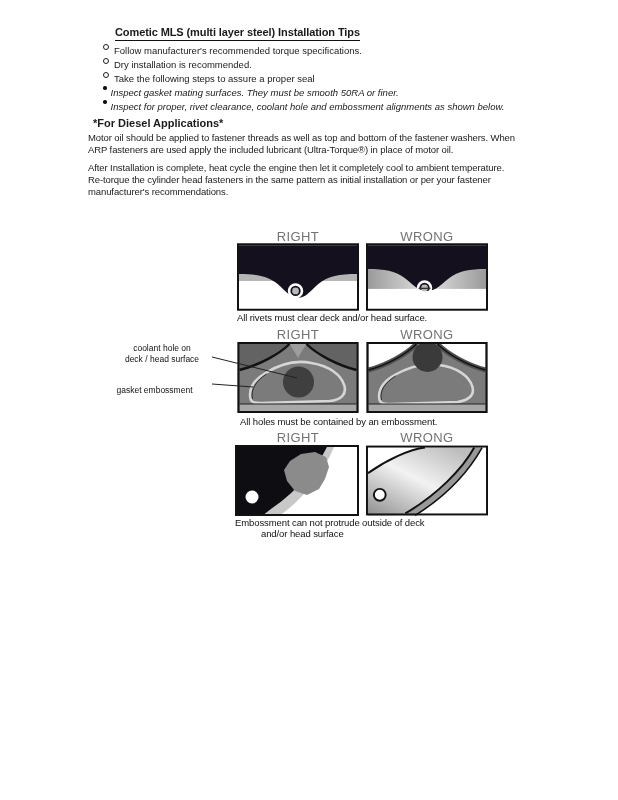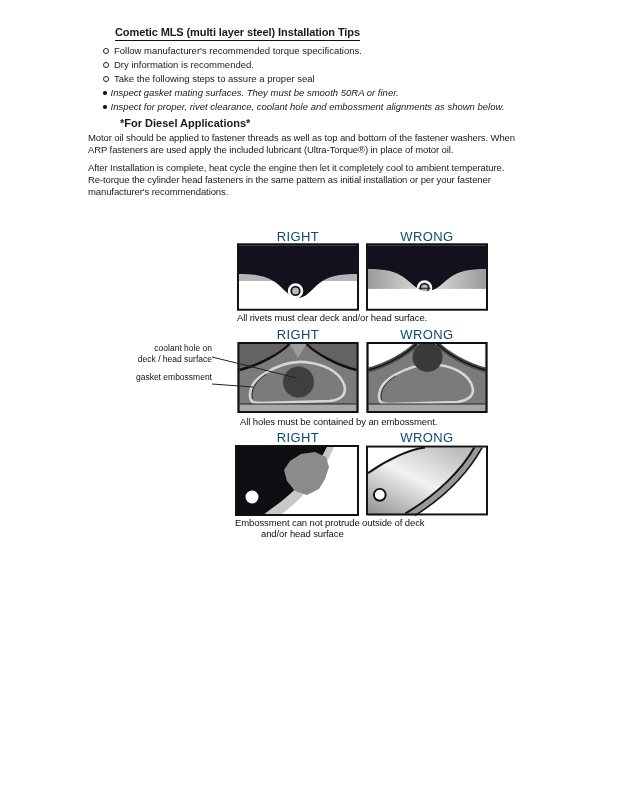--- a/index.html
+++ b/index.html
@@ -2,34 +2,34 @@
 <html><head>
 <meta charset="utf-8">
 <style>
   html,body{margin:0;padding:0;background:#fff;}
   .page{position:relative;width:618px;height:572px;background:#ffffff;
         font-family:"Liberation Sans",sans-serif;color:#1a1a1a;overflow:hidden;}
   .abs{position:absolute;}
   .title{left:115px;top:26px;font-size:11px;font-weight:bold;letter-spacing:-0.1px;
          border-bottom:1.5px solid #111;padding-bottom:2px;white-space:nowrap;}
   .bullets{left:103px;top:44px;font-size:9.5px;line-height:14px;white-space:nowrap;}
-  .b-row{display:flex;align-items:center;}
+  .b-row{display:flex;}
   .sub{margin-left:0;font-style:italic;}
   .circ{display:inline-block;width:4px;height:4px;border:1px solid #222;border-radius:50%;
         margin-right:5px;flex:0 0 auto;}
   .dot{display:inline-block;width:3.5px;height:3.5px;background:#111;border-radius:50%;
        margin-right:4px;flex:0 0 auto;}
-  .h2{left:93px;top:117px;font-size:11px;font-weight:bold;white-space:nowrap;margin-left:27px;}
+  .h2{left:93px;top:117px;font-size:11px;font-weight:bold;white-space:nowrap;}
   .body-p{font-size:9.5px;line-height:12.2px;letter-spacing:-0.1px;}
   .p1{left:88px;top:132px;width:448px;}
   .p2{left:88px;top:162px;width:430px;}
   .note{left:88px;top:205px;white-space:nowrap;}
-  .rw{font-size:13px;letter-spacing:0.4px;text-align:center;width:122px;color:#0c4a6e;}
+  .rw{font-size:13px;letter-spacing:0.4px;text-align:center;width:122px;color:#737373;}
   .cap{font-size:9.5px;letter-spacing:-0.1px;white-space:nowrap;color:#111;}
-  .ptr-label{font-size:8.5px;line-height:10.5px;text-align:right;color:#111;}
+  .ptr-label{font-size:8.5px;line-height:10.5px;text-align:center;color:#111;}
   .fineprint{left:105px;top:574px;width:424px;font-size:6.3px;line-height:7.7px;color:#222;}
   .fineprint .fp{margin:0 0 4.5px 0;}
   .fp-h{font-weight:bold;font-size:6.8px;margin-bottom:6px;}
   .fp-tight{margin:0;}
   .footer-code{left:387px;top:759px;font-size:13.5px;letter-spacing:0.3px;color:#111;white-space:nowrap;font-family:Liberation Mono, monospace;}
   svg{display:block;}
 </style>
 </head>
 <body>
 
@@ -37,21 +37,21 @@
 
   <div class="abs title">Cometic MLS (multi layer steel) Installation Tips</div>
 
   <div class="abs bullets">
     <div class="b-row">
       <span class="circ"></span>
       <span>Follow manufacturer's recommended torque specifications.</span>
     </div>
     <div class="b-row">
       <span class="circ"></span>
-      <span>Dry information is recommended.</span>
+      <span>Dry installation is recommended.</span>
     </div>
     <div class="b-row">
       <span class="circ"></span>
       <span>Take the following steps to assure a proper seal</span>
     </div>
     <div class="b-row sub">
       <span class="dot"></span>
       <span>Inspect gasket mating surfaces.  They must be smooth 50RA or finer.</span>
     </div>
     <div class="b-row sub">
@@ -99,21 +99,21 @@
 
   <div class="abs cap" style="left:237px;top:312px;">All rivets must clear deck and/or head surface.</div>
 
   <div class="abs rw" style="left:237px;top:327px;">RIGHT</div>
   <div class="abs rw" style="left:366px;top:327px;">WRONG</div>
 
   <div class="abs ptr-label" style="left:112px;top:343px;width:100px;">
     <div>coolant hole on</div>
     <div>deck / head surface</div>
   </div>
-  <div class="abs ptr-label" style="left:97px;top:372px;width:115px;">gasket embossment</div>
+  <div class="abs ptr-label" style="left:97px;top:385px;width:115px;">gasket embossment</div>
 
   <svg class="abs" style="left:237px;top:342px;" width="122" height="71" viewBox="0 0 121 71">
     <rect x="0" y="0" width="121" height="71" fill="#7b7b7b"></rect>
     <path d="M2,2 H52 C42,12 22,23 2,28 Z" fill="#636363"></path>
     <path d="M119,2 H69 C79,12 99,23 119,28 Z" fill="#636363"></path>
     <path d="M52,2 L69,2 C65,8 62.5,12 60.5,16 C58.5,12 56,8 52,2 Z" fill="#9d9d9d"></path>
     <path d="M52,2 C42,12 22,23 2,28" fill="none" stroke="#111111" stroke-width="2.4"></path>
     <path d="M69,2 C79,12 99,23 119,28" fill="none" stroke="#111111" stroke-width="2.4"></path>
     <path d="M13,57 C11,47 16,38 28,31 C44,21 60,18 74,21 C92,24 104,33 107,44 C109,52 104,58 92,59 L24,61 C16,61 14,60 13,57 Z" fill="none" stroke="#d6d6d6" stroke-width="2.6"></path>
     <path d="M15,57 C13,48 18,39 29,32" fill="none" stroke="#2f2f2f" stroke-width="1"></path>

